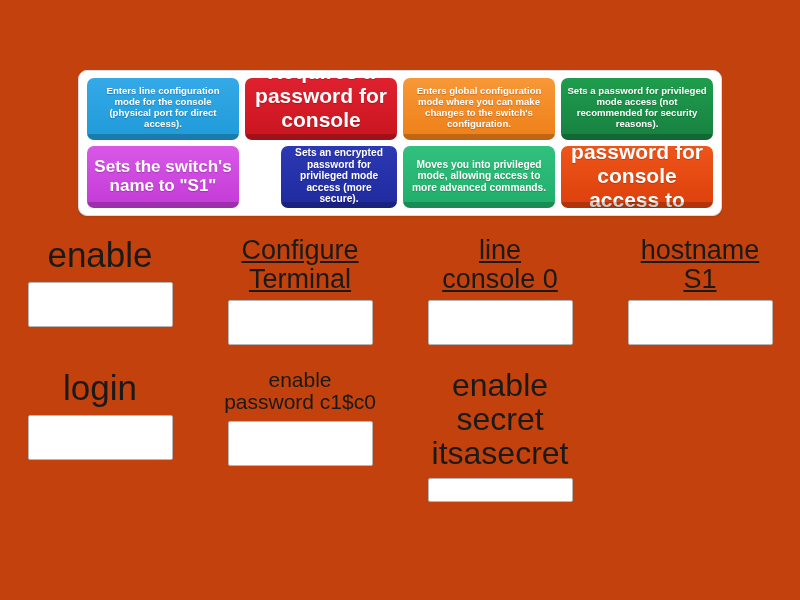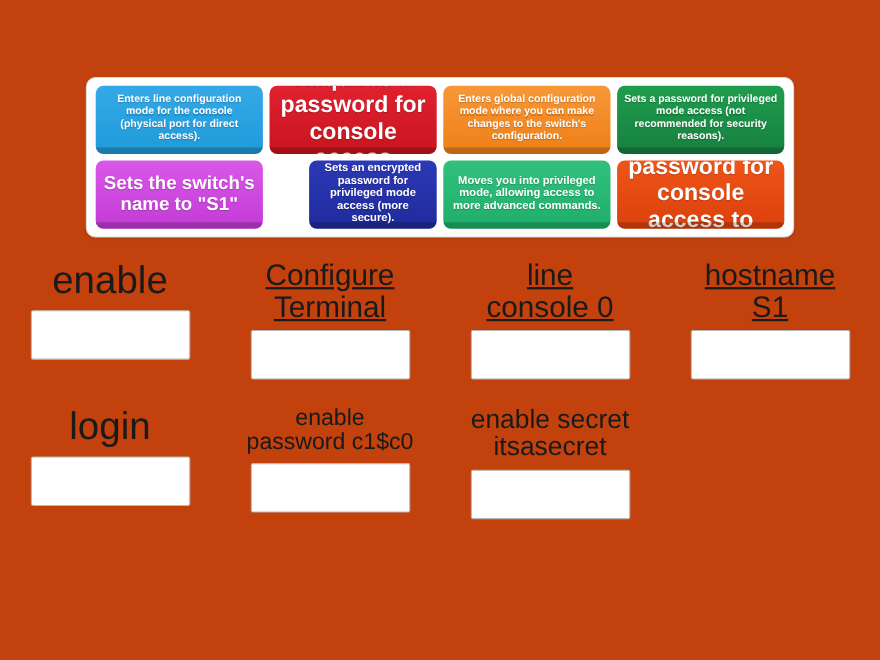--- a/index.html
+++ b/index.html
@@ -101,21 +101,21 @@
   .slot-label {
     color: #1a1a1a;
     text-align: center;
     line-height: 1.06;
     width: 190px;
     white-space: pre-line;
     font-weight: normal;
   }
   .slot-label.s-xl { font-size: 35px; }
   .slot-label.s-lg { font-size: 27px; text-decoration: underline; }
-  .slot-label.s-md { font-size: 24px; }
+  .slot-label.s-md { font-size: 32px; }
   .slot-label.s-sm { font-size: 21px; }
 
   .dropzone {
     width: 145px;
     height: 45px;
     border: 1px solid #b6b6b6;
     background: #ffffff;
     border-radius: 2px;
     margin-top: 9px;
   }

